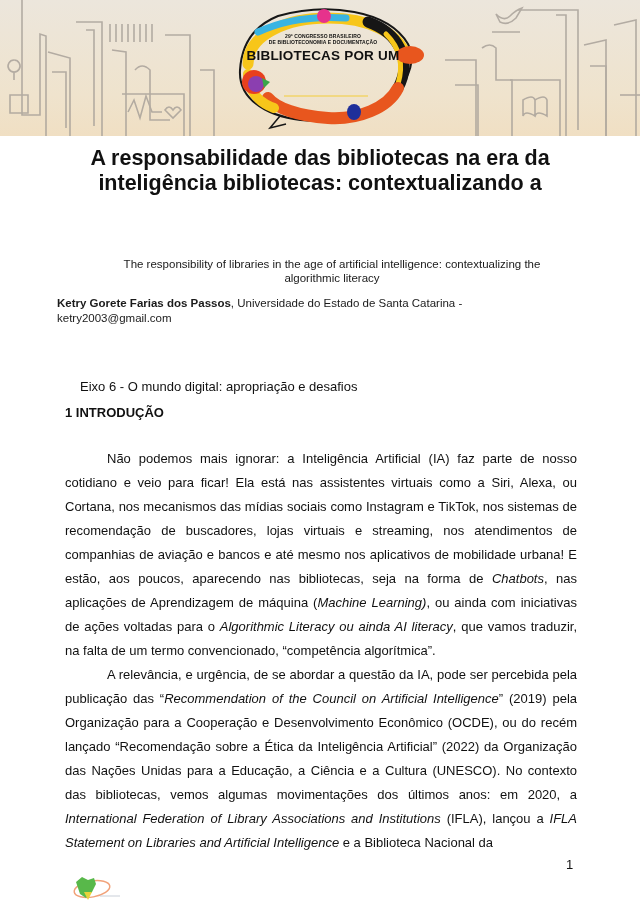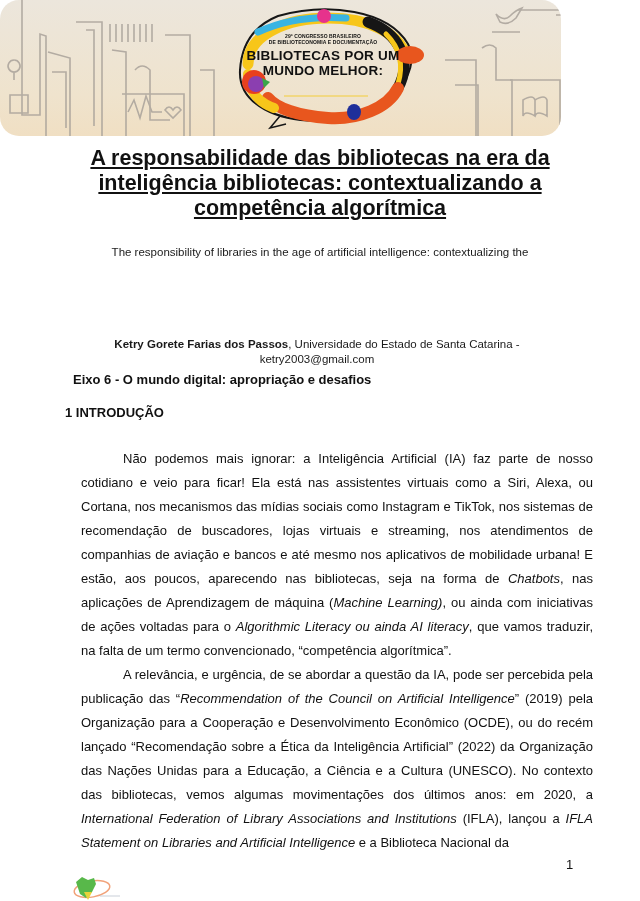--- a/index.html
+++ b/index.html
@@ -2,52 +2,51 @@
 <html><head>
 <meta charset="utf-8">
 <style>
   html, body { margin: 0; padding: 0; }
   body {
     width: 640px; height: 901px; overflow: hidden; background: #ffffff;
     font-family: "Liberation Sans", sans-serif; color: #111;
     position: relative;
   }
   .banner {
-    position: absolute; left: 0; top: 0; width: 561px; height: 136px;
+    position: absolute; left: 0; top: 0; width: 640px; height: 136px;
     background: linear-gradient(180deg, #ece6dc 0%, #efe3cd 70%, #f0dfc3 100%);
     overflow: hidden;
-    border-radius: 19px;
   }
   .banner svg.city { position: absolute; left: 0; top: 0; }
   .logo {
     position: absolute; left: 218px; top: 4px; width: 210px; height: 128px;
   }
   .logo-congress { position: absolute; left: 0; top: 29px; width: 210px; font-size: 5px; line-height: 6px; font-weight: bold; letter-spacing: 0.1px; }
   .logo-title { position: absolute; left: 0; top: 45px; width: 210px; font-size: 13.5px; line-height: 14.5px; font-weight: bold; letter-spacing: 0.2px; }
   .title {
     position: absolute; left: 40px; top: 146px; width: 560px; text-align: center;
-    font-size: 21.5px; line-height: 25px; font-weight: bold; margin: 0; text-decoration: underline;
+    font-size: 21.5px; line-height: 25px; font-weight: bold; margin: 0;
   }
   .subtitle {
     position: absolute; left: 80px; top: 245px; width: 480px; text-align: center;
-    font-size: 11.5px; line-height: 14px; margin: 0; color: #1a1a1a;
+    font-size: 11.5px; line-height: 14px; margin: 12px; color: #1a1a1a;
   }
   .authors {
-    position: absolute; right: 63px; top: 296px; width: 520px; text-align: center;
-    font-size: 11.5px; line-height: 14.5px; color: #1a1a1a; margin-top: 41px;
+    position: absolute; right: 63px; top: 296px; width: 520px; text-align: left;
+    font-size: 11.5px; line-height: 14.5px; color: #1a1a1a;
   }
   .authors b { font-weight: bold; }
   .axis {
-    position: absolute; left: 65px; top: 364px; font-size: 13px; font-weight: bold; margin: 8px;
+    position: absolute; left: 65px; top: 364px; font-size: 13px; font-weight: normal; margin: 15px;
   }
   .section {
     position: absolute; left: 65px; top: 405px; font-size: 13px; font-weight: bold; margin: 0;
   }
   .body {
-    position: absolute; left: 65px; top: 447px; width: 512px; margin-left: 16px;
+    position: absolute; left: 65px; top: 447px; width: 512px;
   }
   .body p {
     margin: 0; font-size: 13px; line-height: 24px; text-align: justify;
     text-indent: 42px; color: #111;
   }
   .body em { font-style: italic; }
   .page-num {
     position: absolute; left: 566px; top: 857px; font-size: 13px;
   }
   .footer-logo { position: absolute; left: 70px; top: 874px; }
@@ -104,33 +103,32 @@
       <ellipse cx="136" cy="108" rx="7" ry="8" fill="#1f2f9a"></ellipse>
       <path d="M62 112 l-10 12 l16 -4" fill="none" stroke="#161616" stroke-width="1.5"></path>
       <path d="M66 92 H150" stroke="#f2d46a" stroke-width="1.5"></path>
     </svg>
     <div class="logo-congress" style="text-align:center;">
       <div>29º CONGRESSO BRASILEIRO</div>
       <div>DE BIBLIOTECONOMIA E DOCUMENTAÇÃO</div>
     </div>
     <div class="logo-title" style="text-align:center;">
       <div>BIBLIOTECAS POR UM</div>
-      <div>MUNDO MELHOR:</div>
     </div>
   </div>
 </div>
 
 <h1 class="title">
   <div>A responsabilidade das bibliotecas na era da</div>
   <div>inteligência bibliotecas: contextualizando a</div>
-  <div>competência algorítmica</div>
 </h1>
 
 <div class="subtitle">
   <div>The responsibility of libraries in the age of artificial intelligence: contextualizing the</div>
+  <div>algorithmic literacy</div>
 </div>
 
 <div class="authors">
   <div>
     <b>Ketry Gorete Farias dos Passos</b><span>, Universidade do Estado de Santa Catarina -</span>
   </div>
   <div>ketry2003@gmail.com</div>
 </div>
 
 <div class="axis">Eixo 6 - O mundo digital: apropriação e desafios</div>

